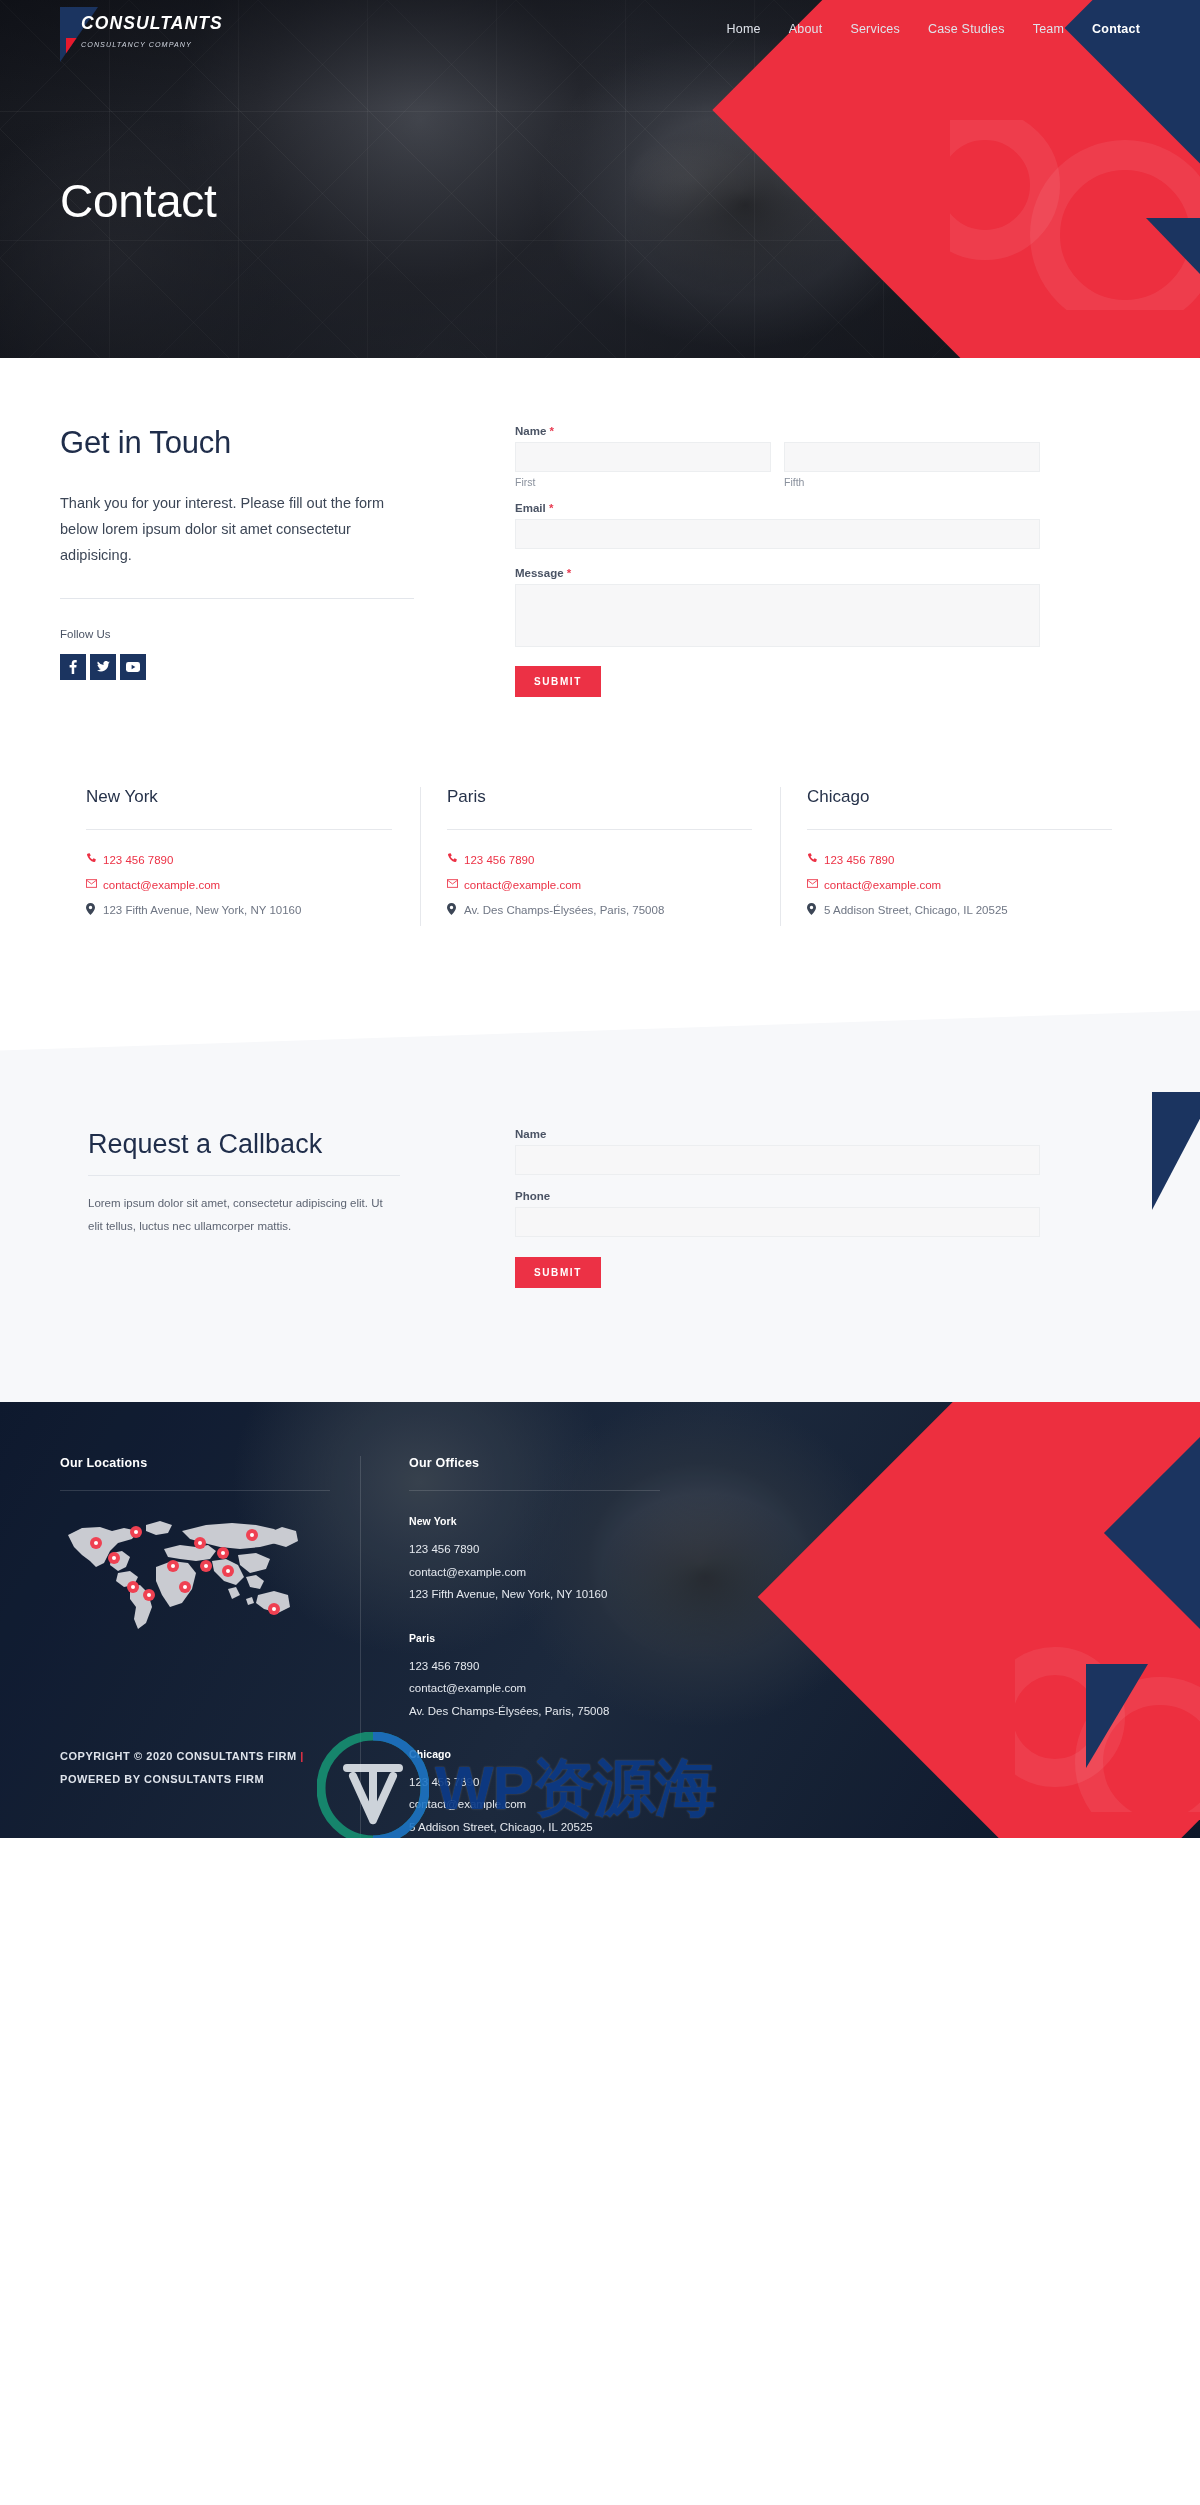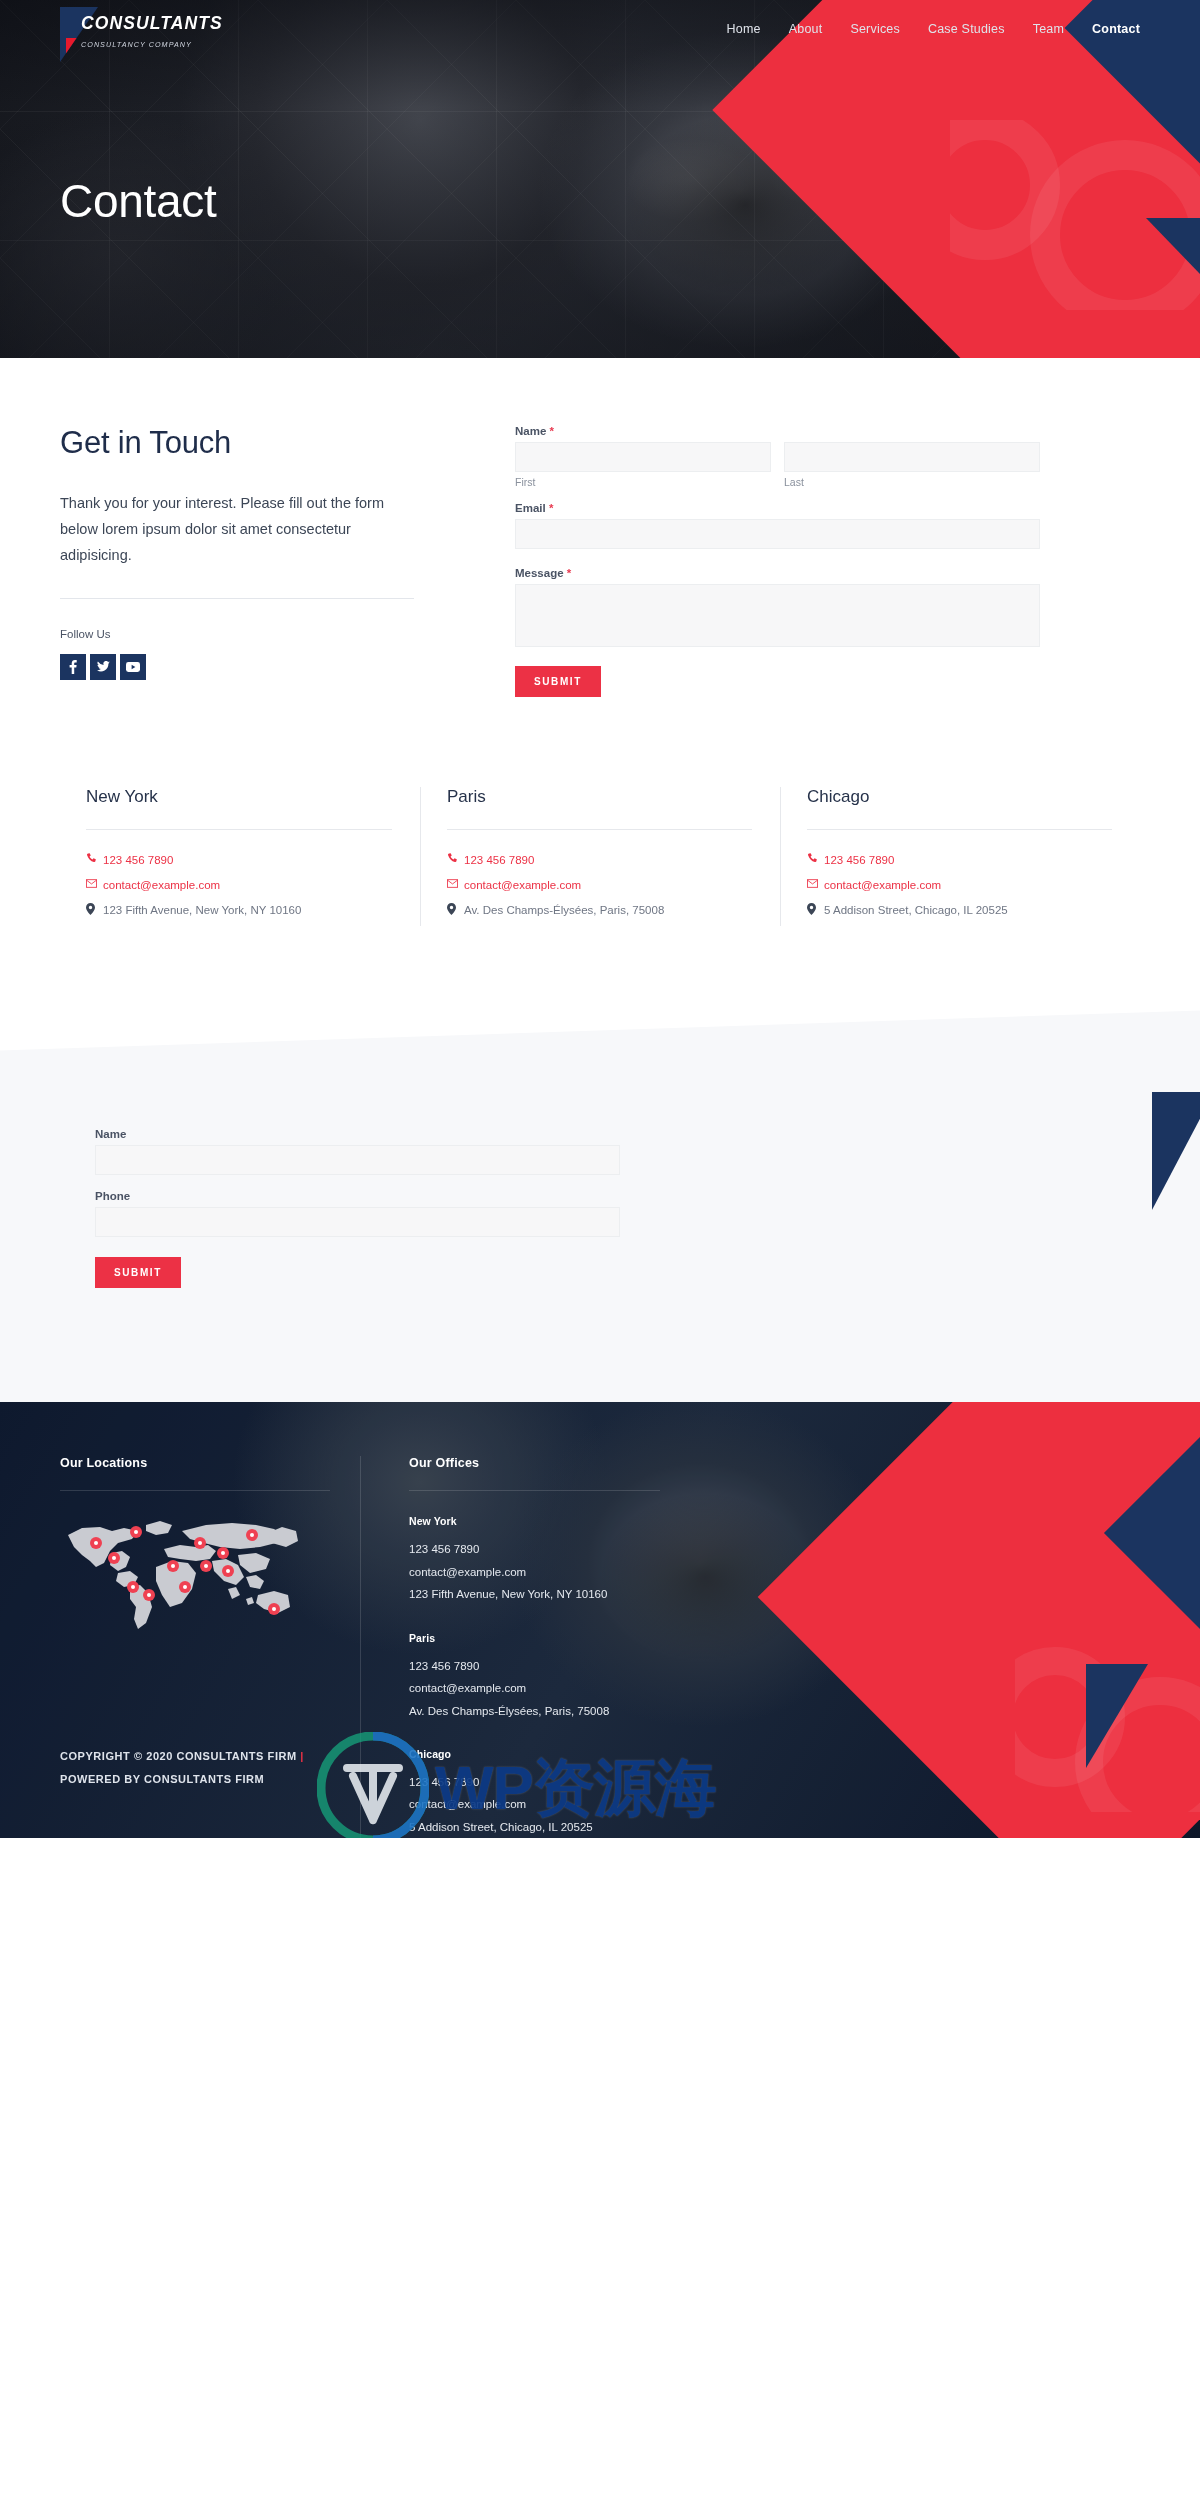--- a/index.html
+++ b/index.html
@@ -363,21 +363,21 @@
           <form>
             <div class="field">
               <label class="flabel"><span>Name</span> <span class="req">*</span></label>
               <div class="name-row">
                 <div class="name-col">
                   <input class="inp" type="text" value="" style="">
                   <div class="sublabel">First</div>
                 </div>
                 <div class="name-col">
                   <input class="inp" type="text" value="" style="">
-                  <div class="sublabel">Last</div>
+                  <div class="sublabel">Fifth</div>
                 </div>
               </div>
             </div>
 
             <div class="field" style="margin-top:11px">
               <label class="flabel"><span>Email</span> <span class="req">*</span></label>
               <input class="inp" type="text" value="" style="">
             </div>
 
             <div class="field" style="margin-top:18px">
@@ -481,20 +481,25 @@
           </div>
         </div>
       </div>
     </div>
   </section>
 
   <section class="callback-sec">
     <div class="cb-shape-navy"></div>
     <div class="wrap">
       <div class="cb-row">
+        <div class="cb-left">
+          <h2 class="cb-title">Request a Callback</h2>
+          <div class="cb-rule"></div>
+          <p class="cb-text">Lorem ipsum dolor sit amet, consectetur adipiscing elit. Ut elit tellus, luctus nec ullamcorper mattis.</p>
+        </div>
         <div class="cb-right">
           <form>
             <div class="cb-field">
               <label class="flabel">Name</label>
               <input class="inp" type="text" value="" style="">
             </div>
             <div class="cb-field">
               <label class="flabel">Phone</label>
               <input class="inp" type="text" value="" style="">
             </div>

